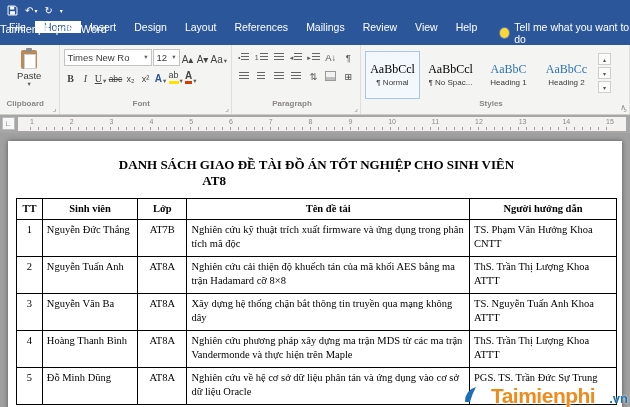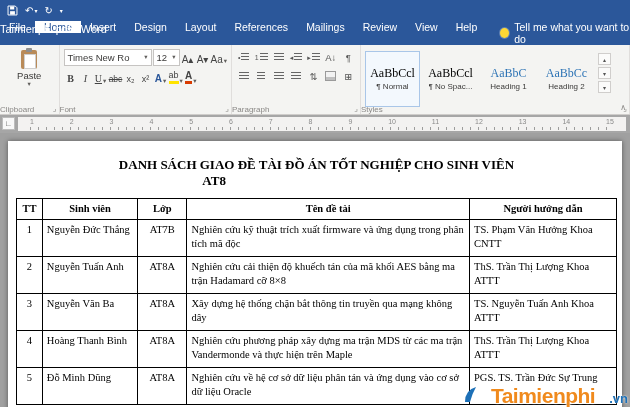--- a/index.html
+++ b/index.html
@@ -17,21 +17,21 @@
   
   .tabrow {height:24px;background:#2b579a;display:flex;align-items:flex-start;color:#fff;font-size:10.5px;}
   .tab {display:flex;align-items:center;padding:0 9px;cursor:default;}
   .tab.active {background:#fff;color:#2b579a;}
   .tellme {display:flex;align-items:center;gap:5px;margin-left:14px;}
   .bulb {width:10px;height:10px;border-radius:50%;background:#fdd835;box-shadow:0 0 0 1px rgba(255,255,255,.25);}
 
   
   .ribbon {height:70px;background:#f4f4f2;border-bottom:1px solid #cfcdcb;display:flex;position:relative;color:#3b3a39;}
   .rgroup {position:relative;border-right:1px solid #e0dedc;padding:4px 4px 13px;}
-  .glabel {position:absolute;bottom:0;left:0;right:8px;text-align:left;font-size:8px;color:#8a8886;white-space:nowrap;overflow:hidden;}
+  .glabel {position:absolute;bottom:6px;left:0;right:8px;text-align:center;font-size:8px;color:#8a8886;white-space:nowrap;overflow:hidden;font-weight:bold;}
   .launcher {position:absolute;bottom:1px;right:2px;font-size:8px;color:#8a8886;line-height:1;}
   .collapse {position:absolute;right:4px;bottom:2px;font-size:8px;color:#8a8886;}
 
   
   .g-clip {width:67px;display:flex;flex-direction:column;align-items:center;}
   .paste-btn {display:flex;flex-direction:column;align-items:center;}
   .clip-ic {width:16px;height:19px;background:#b98b59;border-radius:2px;position:relative;margin-top:1px;}
   .clip-ic::before {content:"";position:absolute;left:3px;top:4px;width:10px;height:13px;background:#fff;border:1px solid #cfcfcf;}
   .clip-ic::after {content:"";position:absolute;left:5px;top:-2px;width:6px;height:4px;background:#8e8e8e;border-radius:1px;}
   .paste-lb {font-size:9.5px;margin-top:1px;color:#3b3a39;}
@@ -59,21 +59,21 @@
   .prow {display:flex;align-items:center;gap:2px;margin-bottom:3px;}
   .pbtn {width:16px;height:16px;display:flex;align-items:center;justify-content:center;font-size:9.5px;color:#555;gap:1px;}
   .bars {width:10px;height:9px;background:repeating-linear-gradient(to bottom,#666 0 1px,transparent 1px 3px);}
   .bars.sm {width:8px;}
   .pre {font-size:7px;color:#555;line-height:1;}
   .shade {width:11px;height:10px;border:1px solid #9a9a9a;background:linear-gradient(#f2f2f2 60%,#bfbfbf 60%);}
 
   
   .g-styles {flex:1;display:flex;align-items:flex-start;padding-right:18px;}
   .scards {display:flex;gap:3px;padding-top:2px;}
-  .scard {width:55px;height:56px;border:1px solid transparent;display:flex;flex-direction:column;align-items:center;justify-content:center;gap:3px;background:transparent;}
+  .scard {width:55px;height:48px;border:1px solid transparent;display:flex;flex-direction:column;align-items:center;justify-content:center;gap:3px;background:transparent;}
   .scard.sel {border-color:#a9c6e8;background:#f3f8fd;}
   .sprev {font-family:"Liberation Serif","DejaVu Serif",serif;font-size:12px;line-height:1;color:#000;white-space:nowrap;}
   .scard.head .sprev {color:#2e74b5;}
   .slab {font-size:8px;color:#3b3a39;white-space:nowrap;overflow:hidden;max-width:53px;}
   .sarrows {display:flex;flex-direction:column;gap:2px;margin-left:4px;padding-top:4px;}
   .sarr {width:13px;height:12px;border:1px solid #d0cecc;background:#fbfbfa;display:flex;align-items:center;justify-content:center;font-size:6px;color:#555;}
 
   
   .ruler {height:18px;background:#a6a6a6;position:relative;}
   .tabsel {position:absolute;left:2px;top:2px;width:13px;height:13px;background:#f8f8f8;border:1px solid #bdbdbd;display:flex;align-items:center;justify-content:center;font-size:8px;color:#555;}

